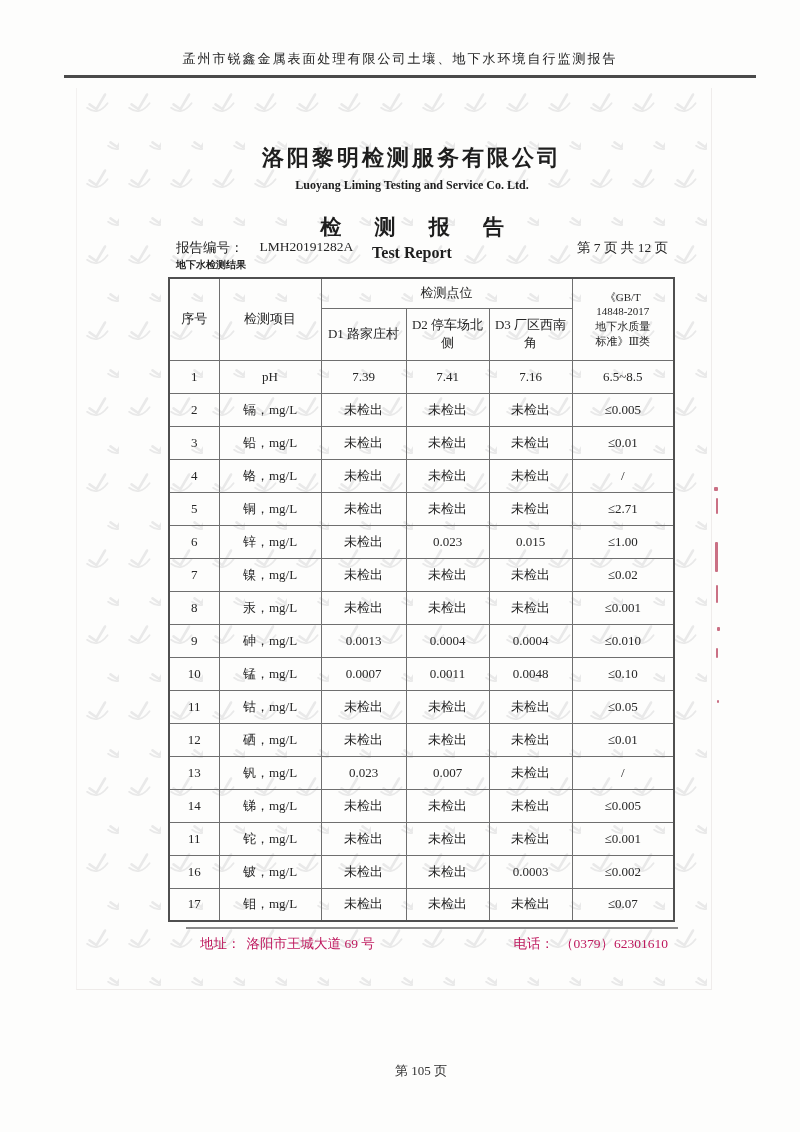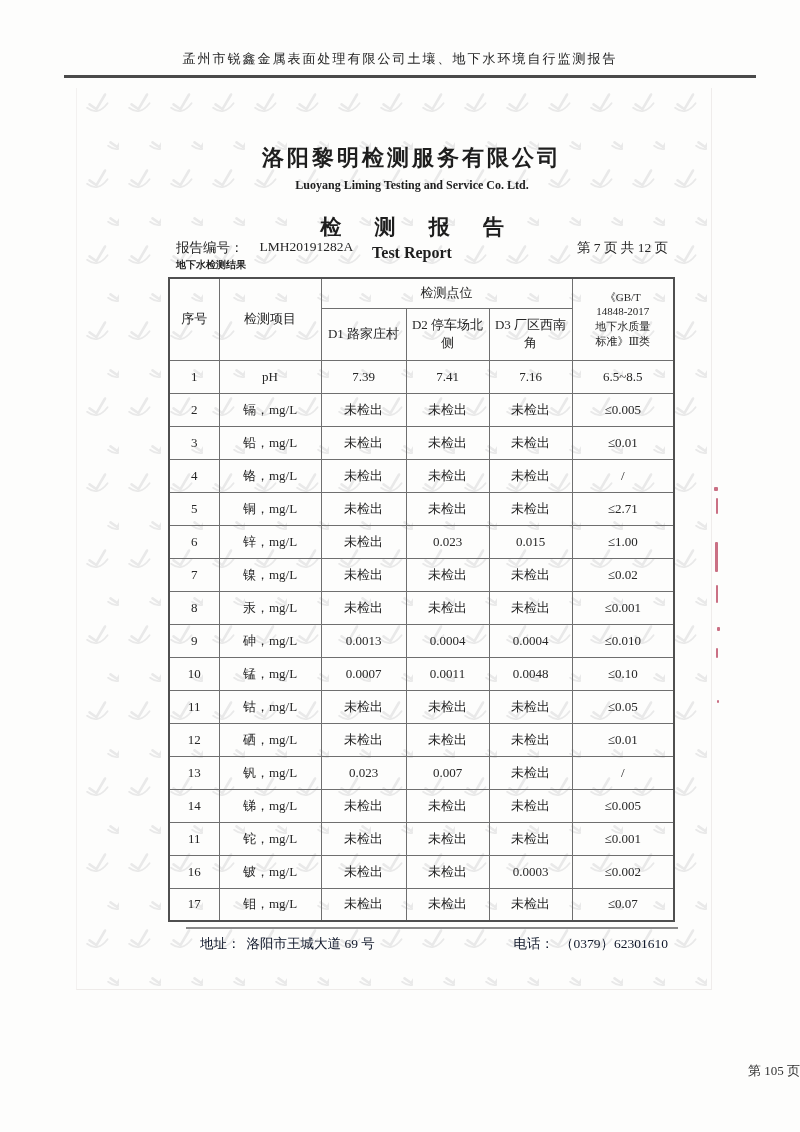--- a/index.html
+++ b/index.html
@@ -76,38 +76,38 @@
   .col-std { width: 102px; }
   th.std-cell { white-space: pre-line; font-size: 11px; line-height: 1.35; }
 
   
   .footer-rule {
     position: absolute; top: 927px; left: 186px; width: 492px; height: 2px;
     background: #8a8a8a;
   }
   .report-footer {
     position: absolute; top: 935px; left: 200px; width: 468px;
-    display: flex; justify-content: space-between; font-size: 13.5px; color: #0f172a;
+    display: flex; justify-content: space-between; font-size: 13.5px; color: #be185d;
   }
   .report-footer .pair { display: flex; gap: 6px; }
 
   
   .red-mark { position: absolute; opacity: 0.75; border-radius: 1px; z-index: 3; }
   .rm1 { left: 714px; top: 487px; width: 4px; height: 4px; }
   .rm2 { left: 716px; top: 498px; width: 2px; height: 16px; }
   .rm3 { left: 715px; top: 542px; width: 3px; height: 30px; }
   .rm4 { left: 716px; top: 585px; width: 2px; height: 18px; }
   .rm5 { left: 717px; top: 627px; width: 3px; height: 4px; }
   .rm6 { left: 716px; top: 648px; width: 2px; height: 10px; }
   .rm7 { left: 717px; top: 700px; width: 2px; height: 3px; }
 
   
   .page-number {
     position: absolute; top: 1062px; left: 0; width: 100%;
-    text-align: right; font-size: 13px; color: #333; padding-left: 42px;
+    text-align: center; font-size: 13px; color: #333; padding-left: 42px;
   }
 </style>
 </head>
 <body>
 
 <div class="doc-header">孟州市锐鑫金属表面处理有限公司土壤、地下水环境自行监测报告</div>
 <div class="header-rule" style="background: rgb(74, 74, 74);"></div>
 
 <div class="scan-area">
   <svg width="636" height="902" aria-hidden="true">

